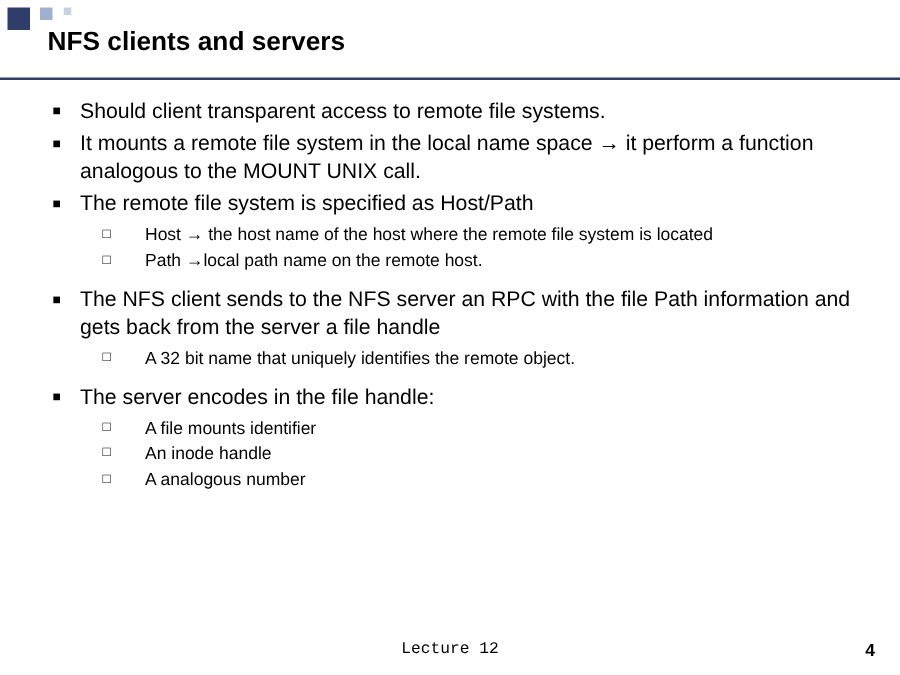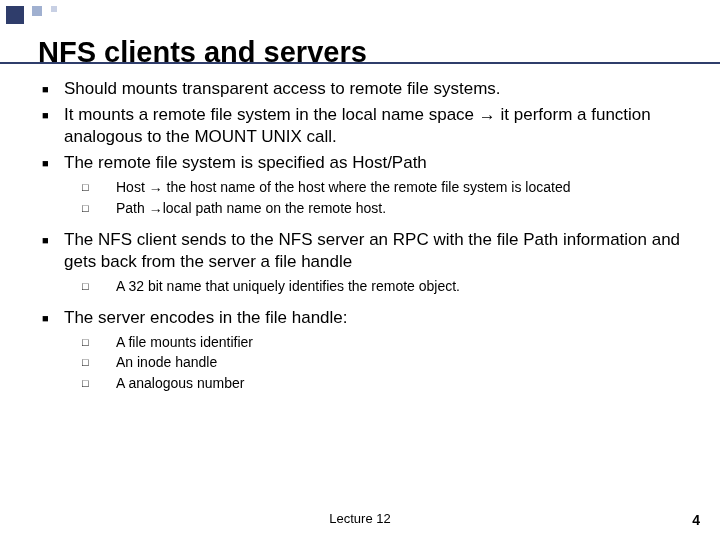--- a/index.html
+++ b/index.html
@@ -44,24 +44,23 @@
   }
   .deco-top .sq.dot {
     width: 6px;
     height: 6px;
     background: #c8d0e4;
   }
   .title {
     position: absolute;
     top: 22px;
     left: 38px;
-    font-size: 29px;
+    font-size: 21px;
     font-weight: bold;
     letter-spacing: 0px;
-    margin-top: 14px;
   }
   .title-line {
     position: absolute;
     top: 62px;
     left: 0;
     width: 720px;
     height: 2px;
     background: #2f3d6b;
   }
   .content {
@@ -106,20 +105,21 @@
   }
   .u { }
   .i { }
   .arrow { font-family: "Arial Unicode MS", Arial, sans-serif; }
   .footer-center {
     position: absolute;
     bottom: 14px;
     width: 720px;
     text-align: center;
     font-size: 13px;
+    font-family: Liberation Mono, monospace;
   }
   .footer-right {
     position: absolute;
     bottom: 12px;
     right: 20px;
     font-size: 14px;
     font-weight: bold;
   }
 </style>
 </head>
@@ -134,21 +134,21 @@
   </div>
 
   <div class="title">NFS clients and servers</div>
   <div class="title-line"></div>
 
   <div class="content">
 
     <div class="lv1">
       <div class="bullet">■</div>
       <div class="txt">
-        <span>Should mounts </span><span class="u">transparent </span><span>access to remote file systems.</span>
+        <span>Should client </span><span class="u">transparent </span><span>access to remote file systems.</span>
       </div>
     </div>
 
     <div class="lv1">
       <div class="bullet">■</div>
       <div class="txt">
         <span>It mounts a remote file system in the local name space </span><span class="arrow">→</span><span> it perform a function analogous to the MOUNT UNIX call.</span>
       </div>
     </div>
 

